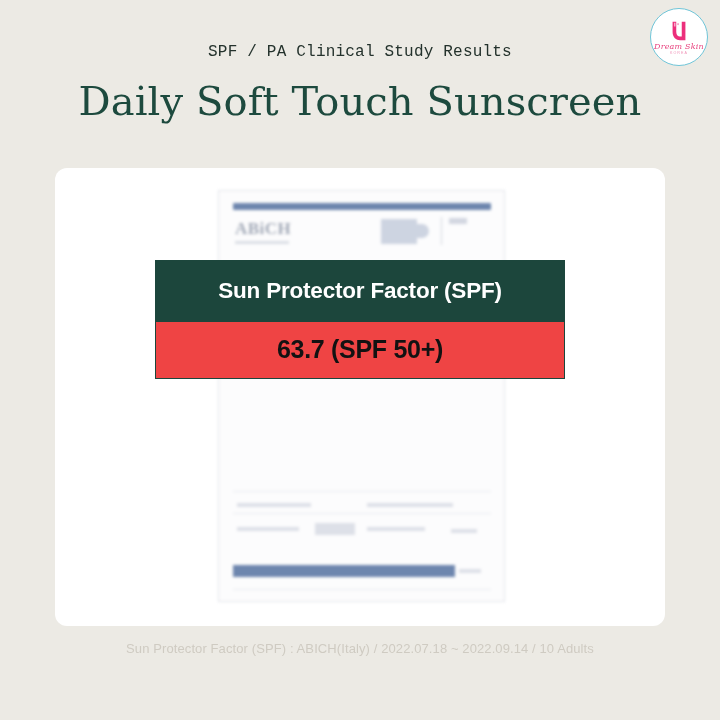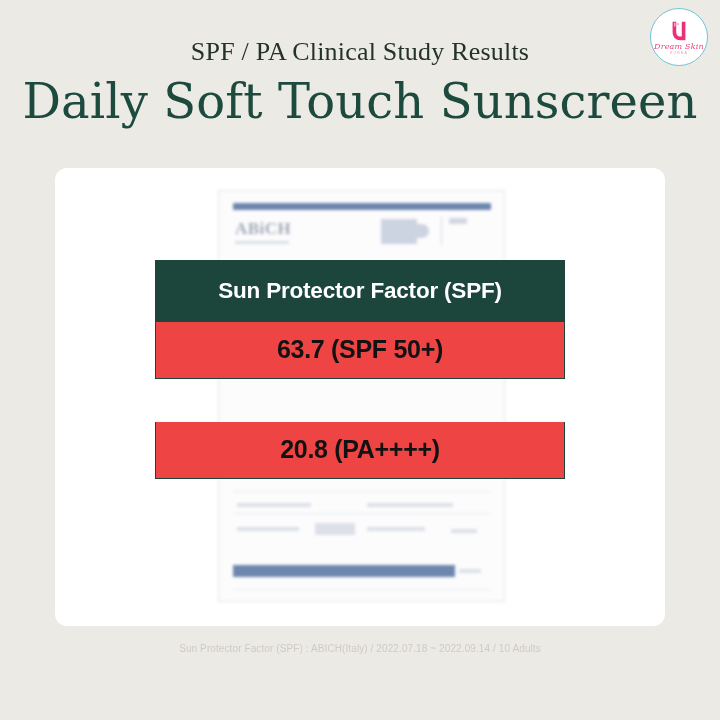--- a/index.html
+++ b/index.html
@@ -58,30 +58,30 @@
 
   
   .heading-block {
     position: absolute;
     top: 36px;
     left: 0;
     width: 720px;
     text-align: center;
   }
   .kicker {
-    font-family: Liberation Serif, serif;
-    font-size: 26px;
+    font-family: Liberation Mono, monospace;
+    font-size: 16px;
     line-height: 32px;
     color: #24322c;
     letter-spacing: 0.2px;
     font-weight: 400;
   }
   .headline {
     font-family: "DejaVu Serif", serif;
-    font-size: 48px;
+    font-size: 40px;
     line-height: 54px;
     color: #1d4a3e;
     letter-spacing: 0.1px;
     font-weight: 400;
     margin-top: 6px;
   }
 
   
   .panel {
     position: absolute;
@@ -189,21 +189,21 @@
     height: 4px;
   }
 
   
   .results {
     position: absolute;
     left: 100px;
     top: 92px;
     width: 410px;
   }
-  .result-table { margin-bottom: 43px; }
+  .result-table { margin-bottom: 32px; }
   .result-header {
     background: #1c463c;
     color: #ffffff;
     text-align: center;
     font-size: 22.5px;
     font-weight: bold;
     letter-spacing: -0.2px;
     height: 62px;
     line-height: 62px;
     white-space: nowrap;
@@ -224,21 +224,21 @@
 
   
   .footnotes {
     position: absolute;
     left: 0;
     top: 641px;
     width: 720px;
     text-align: center;
   }
   .footnote {
-    font-size: 10px;
+    font-size: 13px;
     line-height: 15px;
     color: #cfcbc2;
     letter-spacing: 0.1px;
     white-space: nowrap;
   }
 </style>
 </head>
 <body>
 
 <div class="logo-badge">
@@ -286,21 +286,20 @@
   </div>
 
   <div class="results">
 
     <div class="result-table">
       <div class="result-header">Sun Protector Factor (SPF)</div>
       <div class="result-value">63.7 (SPF 50+)</div>
     </div>
 
     <div class="result-table">
-      <div class="result-value">20.8 (PA++++)</div>
     </div>
 
   </div>
 </div>
 
 <div class="footnotes">
   <div class="footnote">Sun Protector Factor (SPF) : ABICH(Italy) / 2022.07.18 ~ 2022.09.14 / 10 Adults</div>
 </div>
 
 </body></html>

